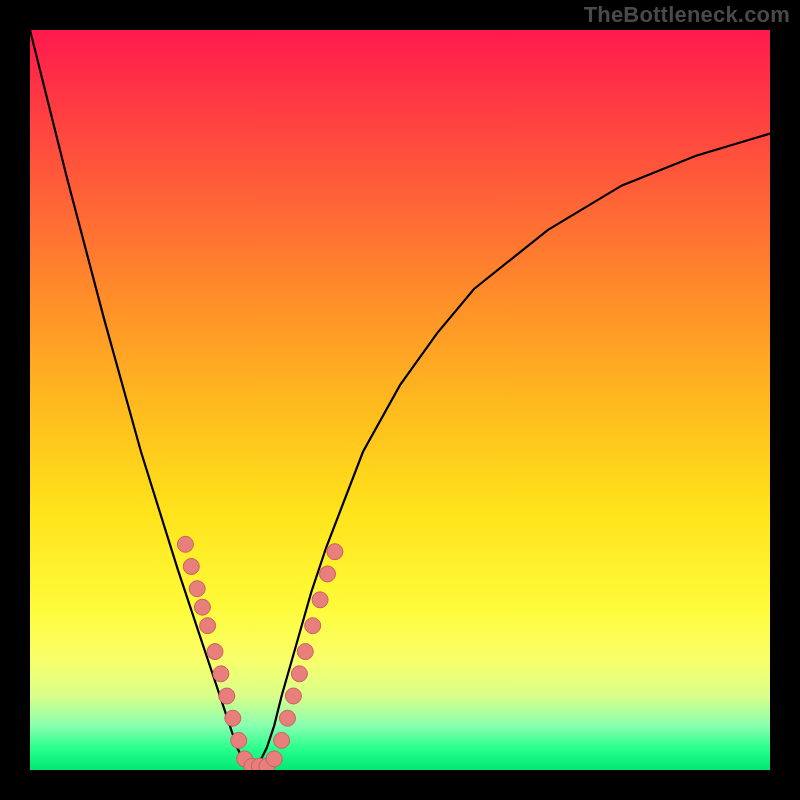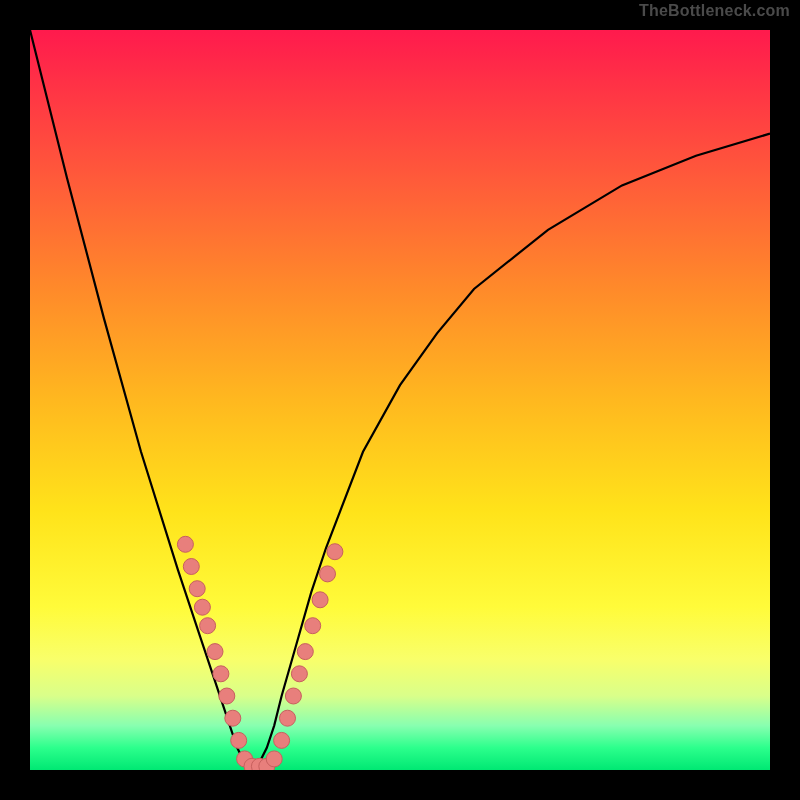--- a/index.html
+++ b/index.html
@@ -36,21 +36,21 @@
       #88ffb0 94%,
       #2cff8c 97%,
       #00e873 100%
     );
   }
   .watermark {
     position: absolute;
     top: 2px;
     right: 10px;
     color: #4a4a4a;
-    font-size: 16px;
+    font-size: 22px;
     font-weight: 600;
     letter-spacing: 0.2px;
     user-select: none;
   }
   svg.curve {
     position: absolute;
     left: 0; top: 0;
     width: 740px; height: 740px;
   }
   .dot {

